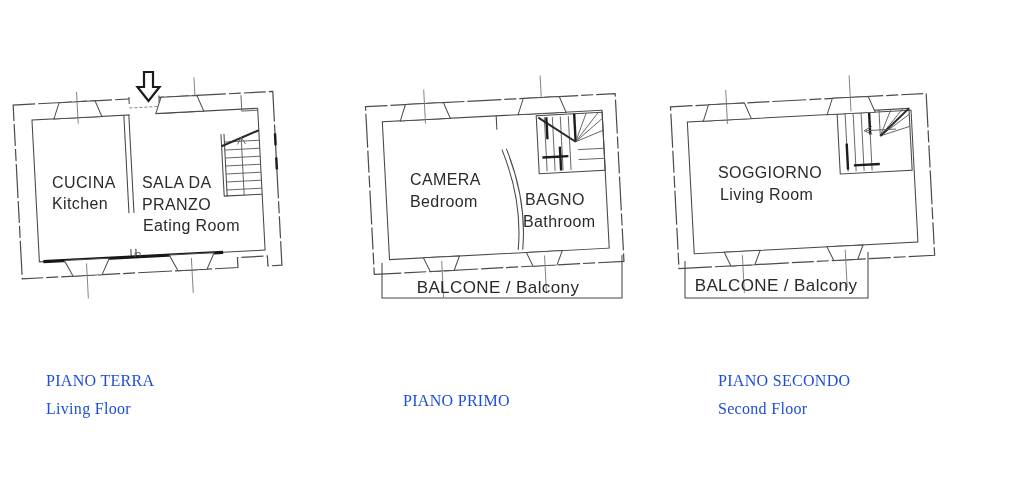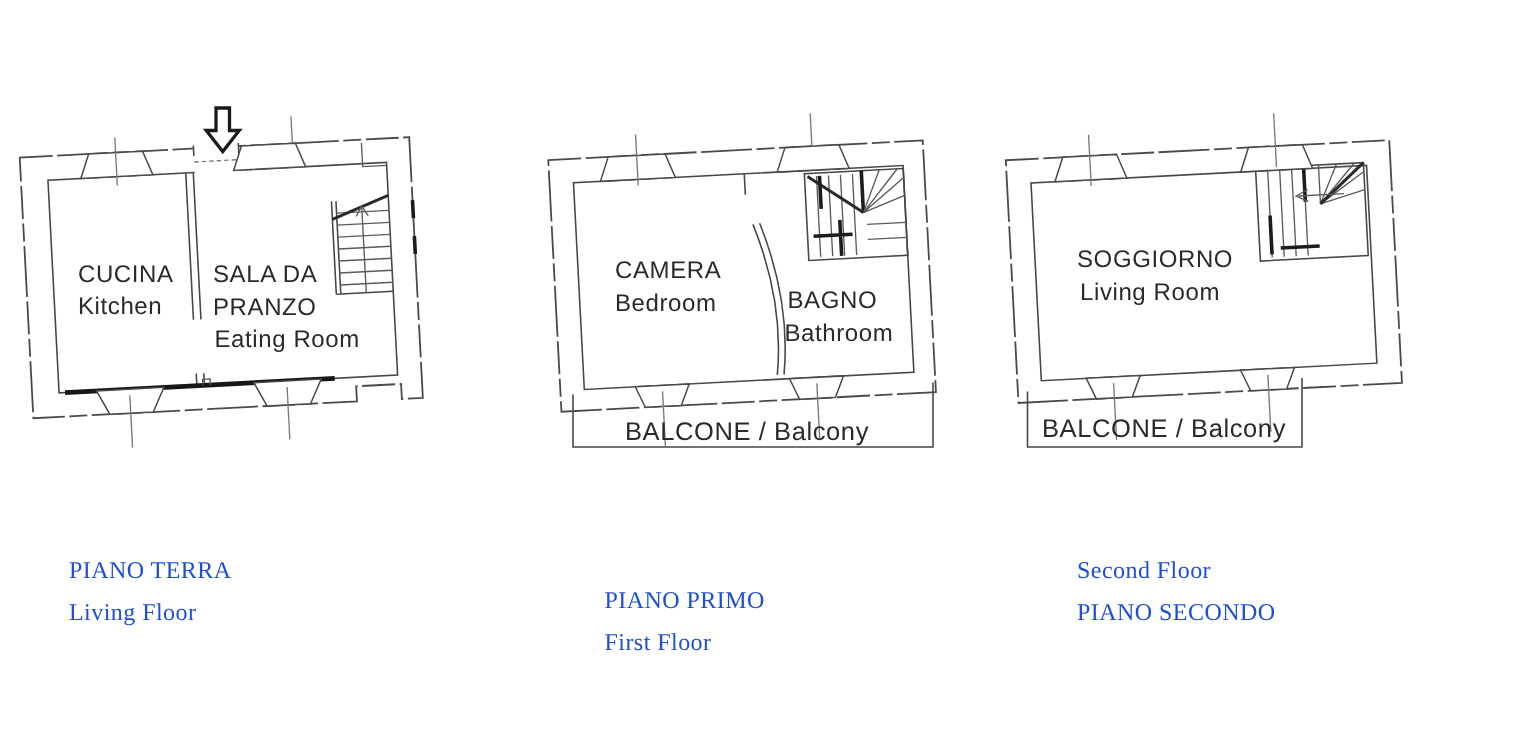--- a/index.html
+++ b/index.html
@@ -189,20 +189,19 @@
       <text class="balc" x="118" y="241">BALCONE / Balcony</text>
     </svg>
   </section>
 
   <div class="title-block" id="title-ground">
     <div>PIANO TERRA</div>
     <div>Living Floor</div>
   </div>
   <div class="title-block" id="title-first">
     <div>PIANO PRIMO</div>
-    <div>First Floor</div>
   </div>
   <div class="title-block" id="title-second">
+    <div>PIANO SECONDO</div>
     <div>Second Floor</div>
-    <div>PIANO SECONDO</div>
   </div>
 
 </div>
 
 </body></html>

